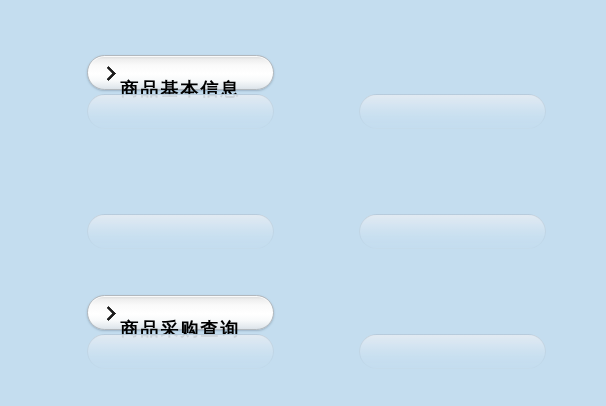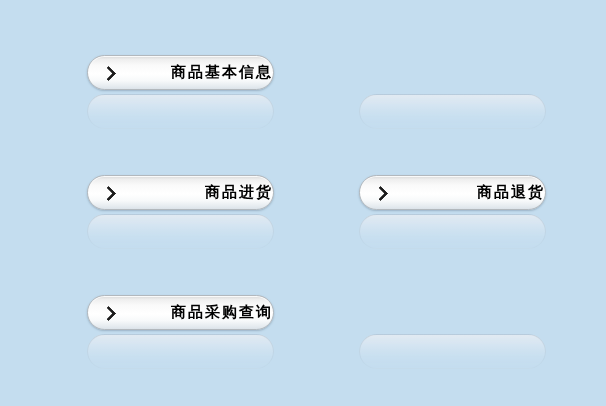--- a/index.html
+++ b/index.html
@@ -33,26 +33,26 @@
       #f7f9fa 75%,
       #e3e9ee 94%,
       #dce3e9 100%);
     box-shadow: 0 1px 2px rgba(80, 100, 120, 0.35),
                 inset 0 1px 0 rgba(255, 255, 255, 0.85);
     cursor: pointer;
   }
   .btn .label {
     position: absolute;
     left: 0;
-    top: 0;
+    top: 16px;
     width: 100%;
     height: 100%;
     line-height: 33px;
-    text-align: right;
-    font-size: 15px;
+    text-align: center;
+    font-size: 18px;
     font-weight: bold;
     letter-spacing: 2px;
     color: #000000;
   }
   .btn .arrow {
     position: absolute;
     left: 15px;
     top: 50%;
     width: 8px;
     height: 8px;
@@ -94,30 +94,22 @@
 <div id="stage">
 
   <div class="btn c1 r1">
     <span class="arrow"></span>
     <span class="label">商品基本信息</span>
   </div>
   <div class="reflection c1 r1ref"></div>
 
   <div class="reflection c2 r1ref"></div>
 
-  <div class="btn c1 r2">
-    <span class="arrow"></span>
-    <span class="label">商品进货</span>
-  </div>
   <div class="reflection c1 r2ref"></div>
 
-  <div class="btn c2 r2">
-    <span class="arrow"></span>
-    <span class="label">商品退货</span>
-  </div>
   <div class="reflection c2 r2ref"></div>
 
   <div class="btn c1 r3">
     <span class="arrow"></span>
     <span class="label">商品采购查询</span>
   </div>
   <div class="reflection c1 r3ref"></div>
 
   <div class="reflection c2 r3ref"></div>
 

